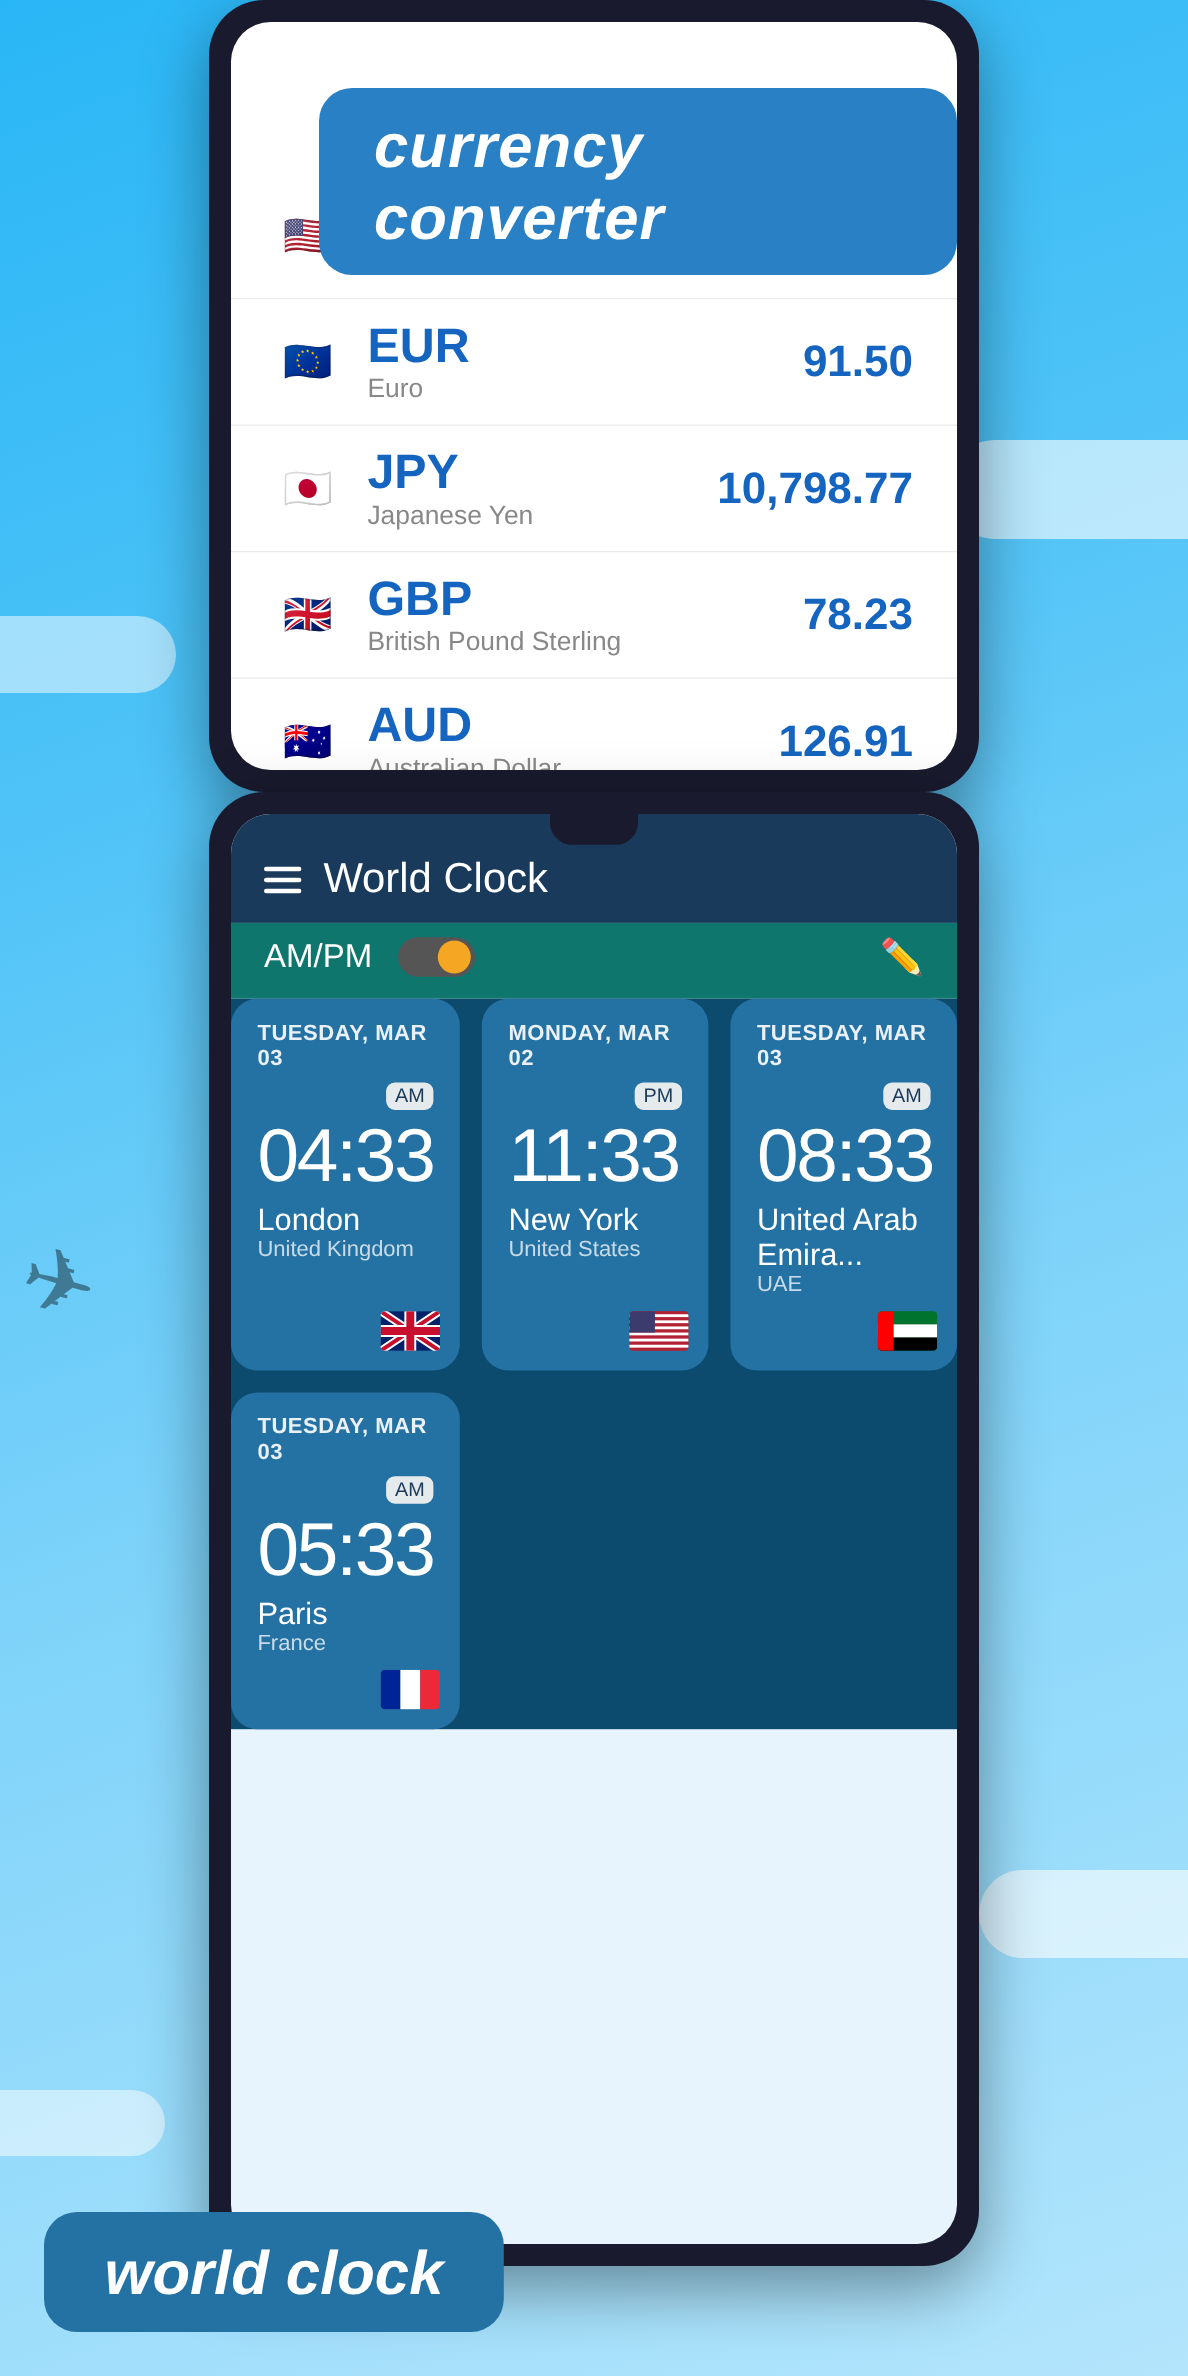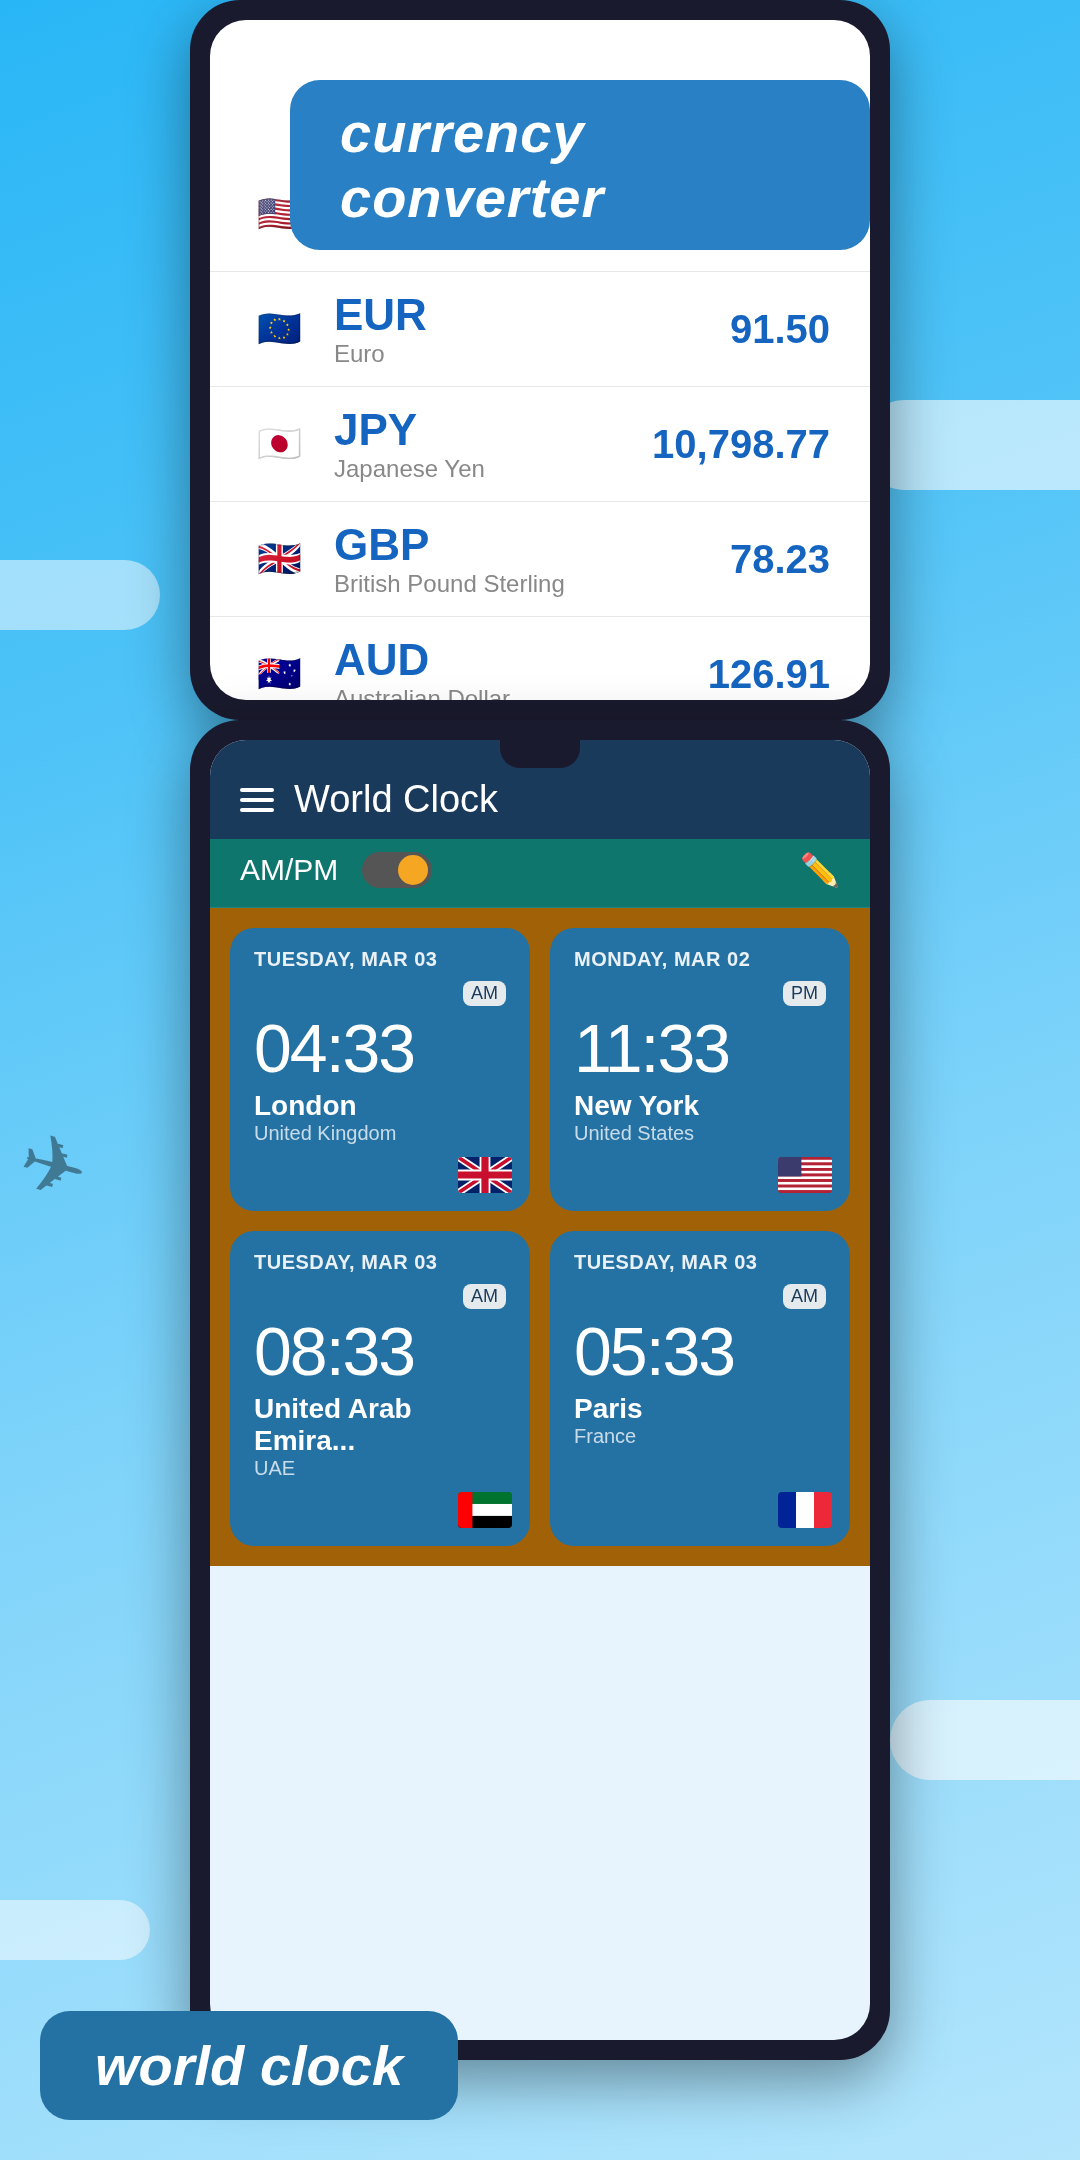--- a/index.html
+++ b/index.html
@@ -193,24 +193,23 @@
     }
     .edit-icon {
       margin-left: auto;
       color: white;
       font-size: 32px;
     }
 
     
     .clock-grid {
       display: grid;
-      grid-template-columns: 1fr 1fr;
+      grid-template-columns: 1fr 1fr 1fr;
       gap: 20px;
-      padding: 20px;
-      background: #a16207;
+      background: #0c4a6e;
     }
     .clock-card {
       background: #2471a3;
       border-radius: 24px;
       padding: 20px 24px 18px 24px;
       color: white;
       position: relative;
       min-height: 260px;
     }
     .clock-date {
@@ -232,21 +231,21 @@
       background: rgba(240,240,240,0.95);
       color: #1a3a5c;
       font-size: 18px;
       font-weight: 400;
       padding: 2px 8px;
       border-radius: 8px;
       margin-bottom: 6px;
     }
     .clock-city {
       font-size: 28px;
-      font-weight: 700;
+      font-weight: 400;
     }
     .clock-country {
       font-size: 20px;
       color: rgba(255,255,255,0.75);
     }
     
     .flag-uk {
       width: 54px;
       height: 36px;
       position: absolute;

